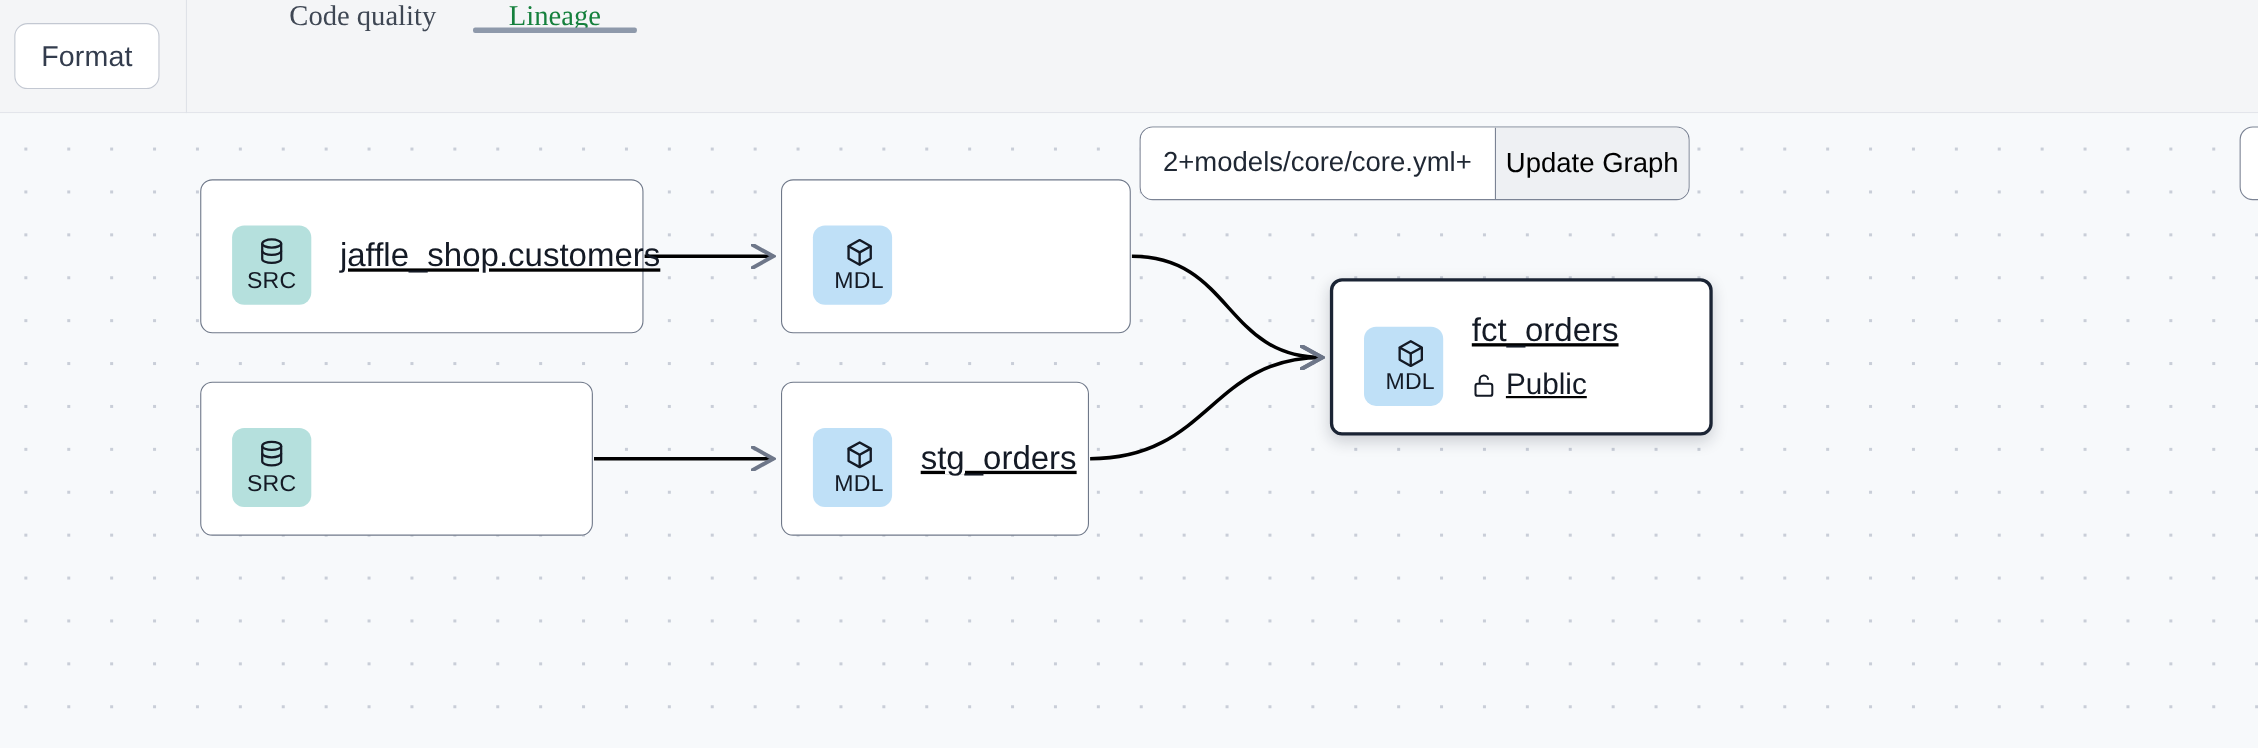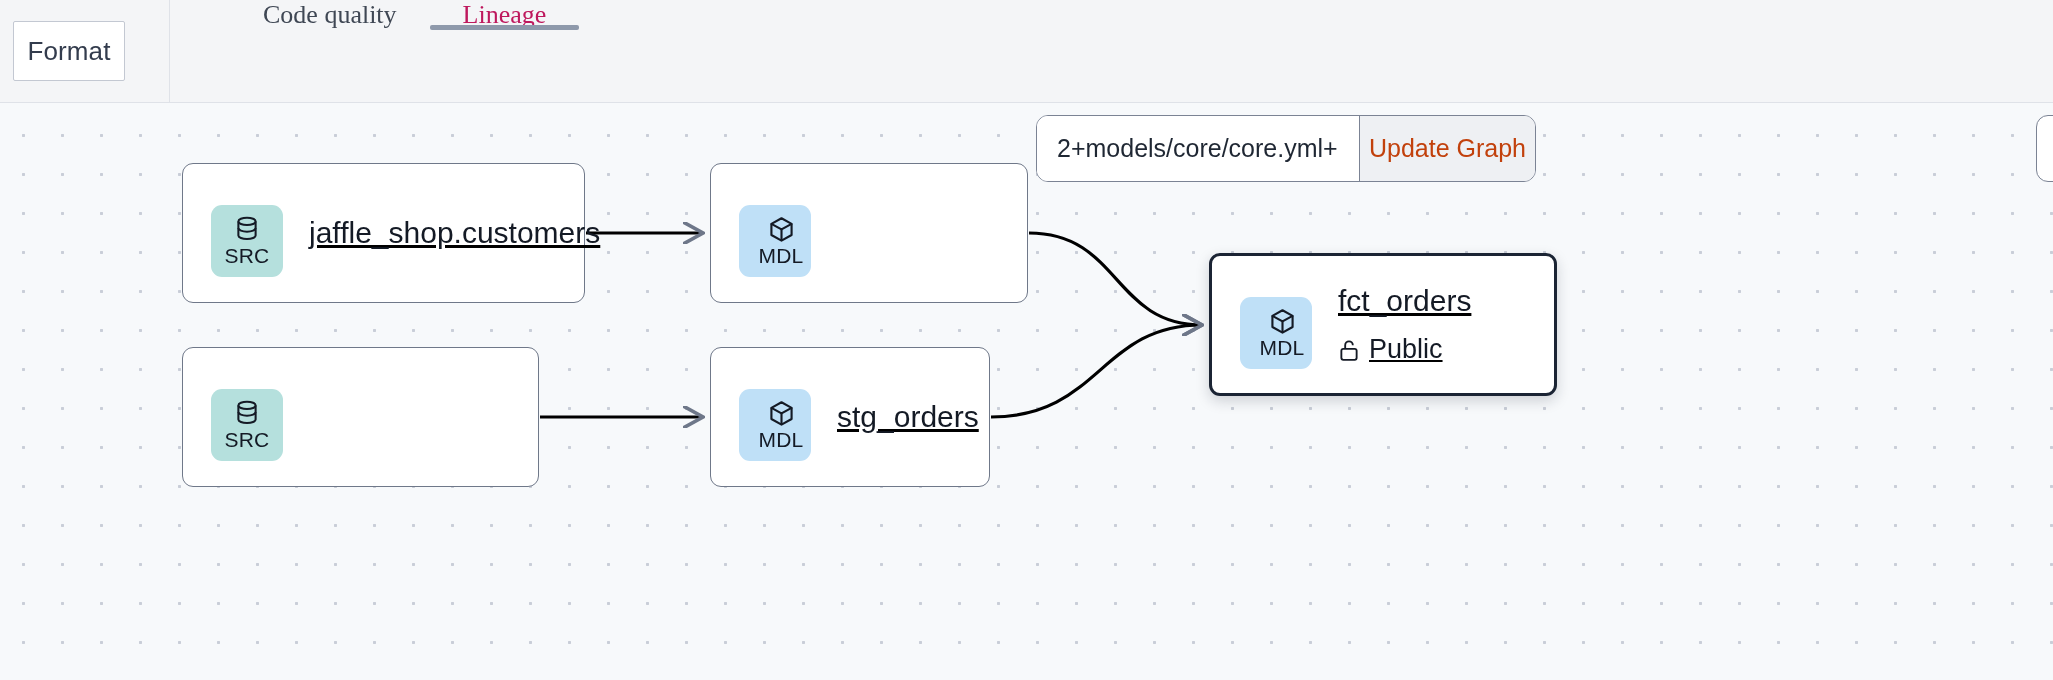--- a/index.html
+++ b/index.html
@@ -29,25 +29,25 @@
     height: 103px;
     display: flex;
     align-items: center;
     justify-content: flex-start;
     padding-left: 13px;
     border-right: 1px solid #dfe2e8;
     flex: 0 0 auto;
   }
 
   .format-btn {
-    width: 112px;
+    width: 132px;
     height: 60px;
     background: #ffffff;
     border: 1.6px solid #c3c8d2;
-    border-radius: 2px;
+    border-radius: 12px;
     color: #333c4d;
     font-size: 26px;
     letter-spacing: .1px;
     display: flex;
     align-items: center;
     justify-content: center;
     cursor: pointer;
   }
 
   .tabs {
@@ -61,21 +61,21 @@
   .tab {
     position: relative;
     display: flex;
     align-items: center;
     padding: 0 33px;
     font-size: 26px;
     color: #3f4754;
     cursor: pointer;
     white-space: nowrap;
   }
-  .tab.active { color: #be185d; }
+  .tab.active { color: #15803d; }
   .tab.active::after {
     content: "";
     position: absolute;
     left: 0; right: 0;
     bottom: 0;
     height: 5px;
     background: #8e99ab;
     border-radius: 2px;
   }
 
@@ -120,21 +120,21 @@
   }
 
   .update-graph-btn {
     width: 176px;
     height: 100%;
     background: #eef0f3;
     border: none;
     border-left: 1.6px solid #7b8394;
     font-family: "Liberation Sans", sans-serif;
     font-size: 25px;
-    color: #c2410c;
+    color: #000000;
     cursor: pointer;
     display: flex;
     align-items: center;
     justify-content: center;
   }
 
   .side-control {
     position: absolute;
     top: 12px;
     left: 2036px;

